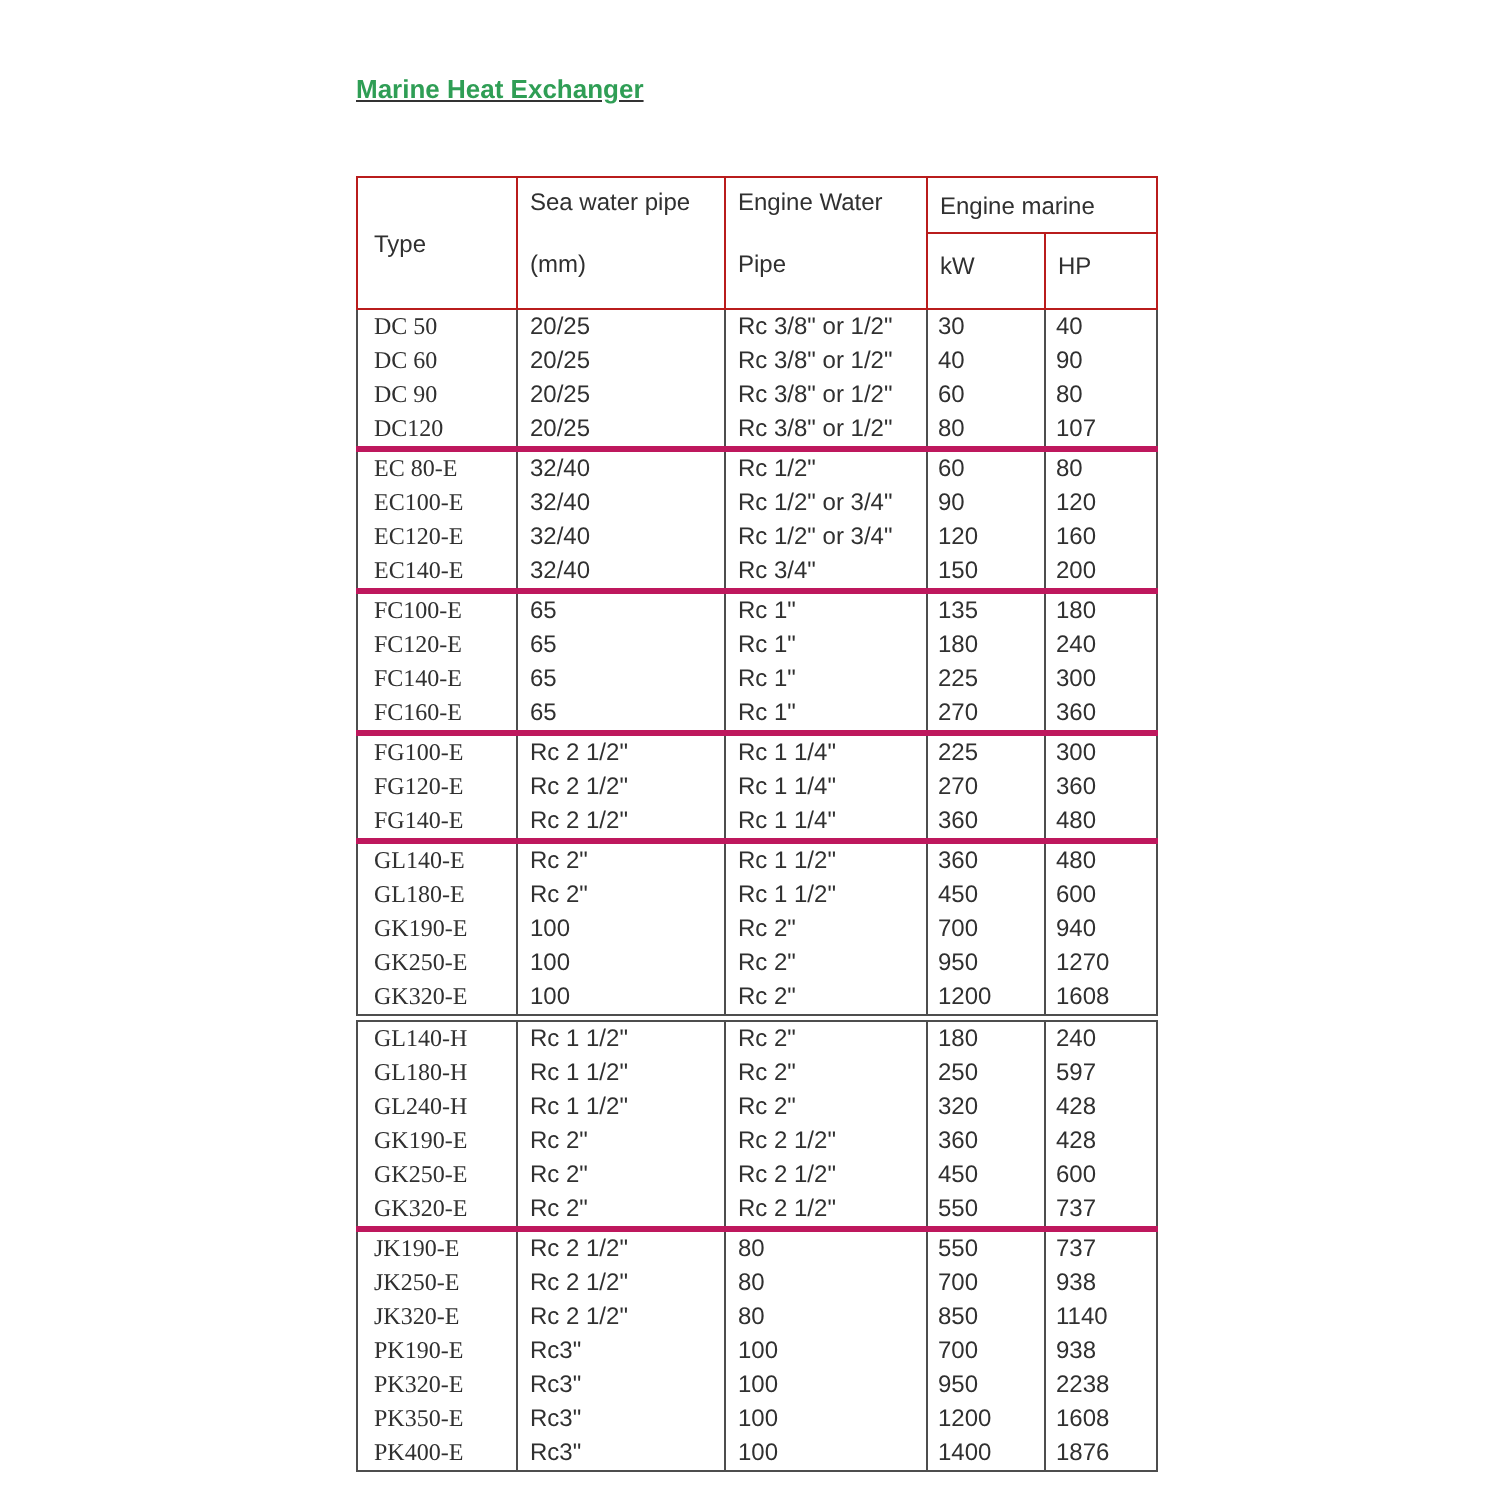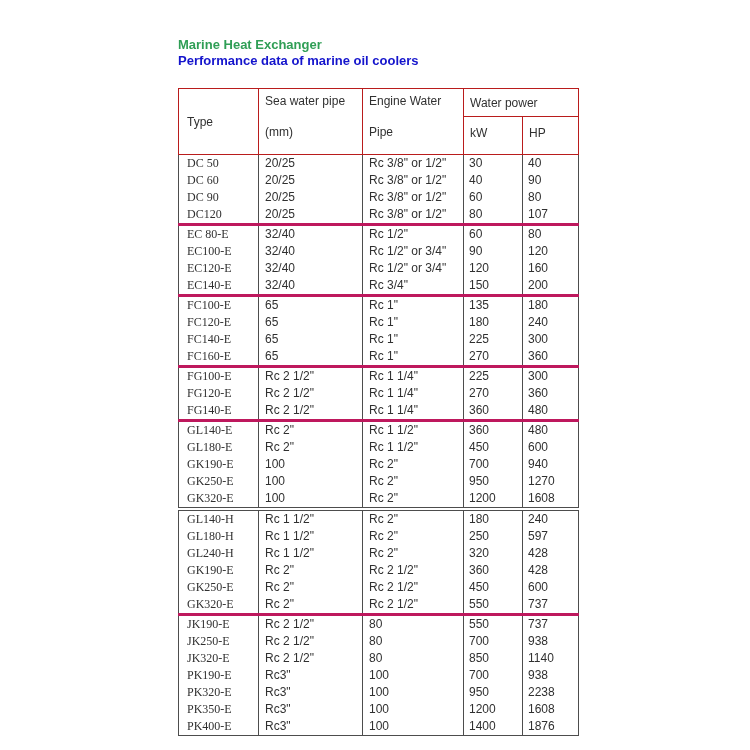--- a/index.html
+++ b/index.html
@@ -3,21 +3,21 @@
 <meta charset="utf-8">
 <style>
   html, body { margin: 0; padding: 0; background: #ffffff; }
   body {
     width: 750px; height: 750px; position: relative;
     font-family: "Liberation Sans", sans-serif;
     color: #333333;
   }
   .page { position: relative; width: 750px; height: 750px; background: #ffffff; }
 
-  .titles { position: absolute; left: 178px; top: 37px; }
+  .titles { position: absolute; left: 178px; top: 37px; text-decoration: underline; }
   .title {
     font-size: 13px; font-weight: bold; line-height: 16px; color: #2f9e55;
   }
   .subtitle {
     font-size: 13px; font-weight: bold; line-height: 16px; color: #1414cc;
   }
 
   table.perf {
     position: absolute; left: 178px; top: 88px;
     width: 400px; table-layout: fixed;
@@ -59,21 +59,20 @@
   tr.group-start td { border-top: 3px solid #be185d; }
   tr.group-start-double td { border-top: 4px double #4d4d4d; }
 </style>
 </head>
 <body>
 
 <div class="page">
 
   <div class="titles">
     <div class="title">Marine Heat Exchanger</div>
-    <div class="subtitle">Performance data of marine oil coolers</div>
   </div>
 
   <table class="perf">
     <colgroup>
       <col class="c-type">
         <col class="c-sea">
         <col class="c-eng">
         <col class="c-kw">
         <col class="c-hp">
     </colgroup>
@@ -85,21 +84,21 @@
             <span>Sea water pipe</span>
             <span>(mm)</span>
           </div>
         </th>
         <th rowspan="2" class="h-twoline">
           <div class="stack">
             <span>Engine  Water</span>
             <span>Pipe</span>
           </div>
         </th>
-        <th colspan="2" class="h-power">Water power</th>
+        <th colspan="2" class="h-power">Engine marine</th>
       </tr>
       <tr>
         <th class="h-sub">kW</th>
         <th class="h-sub">HP</th>
       </tr>
     </thead>
     <tbody>
         <tr>
           <td>DC 50</td>
           <td>20/25</td>

